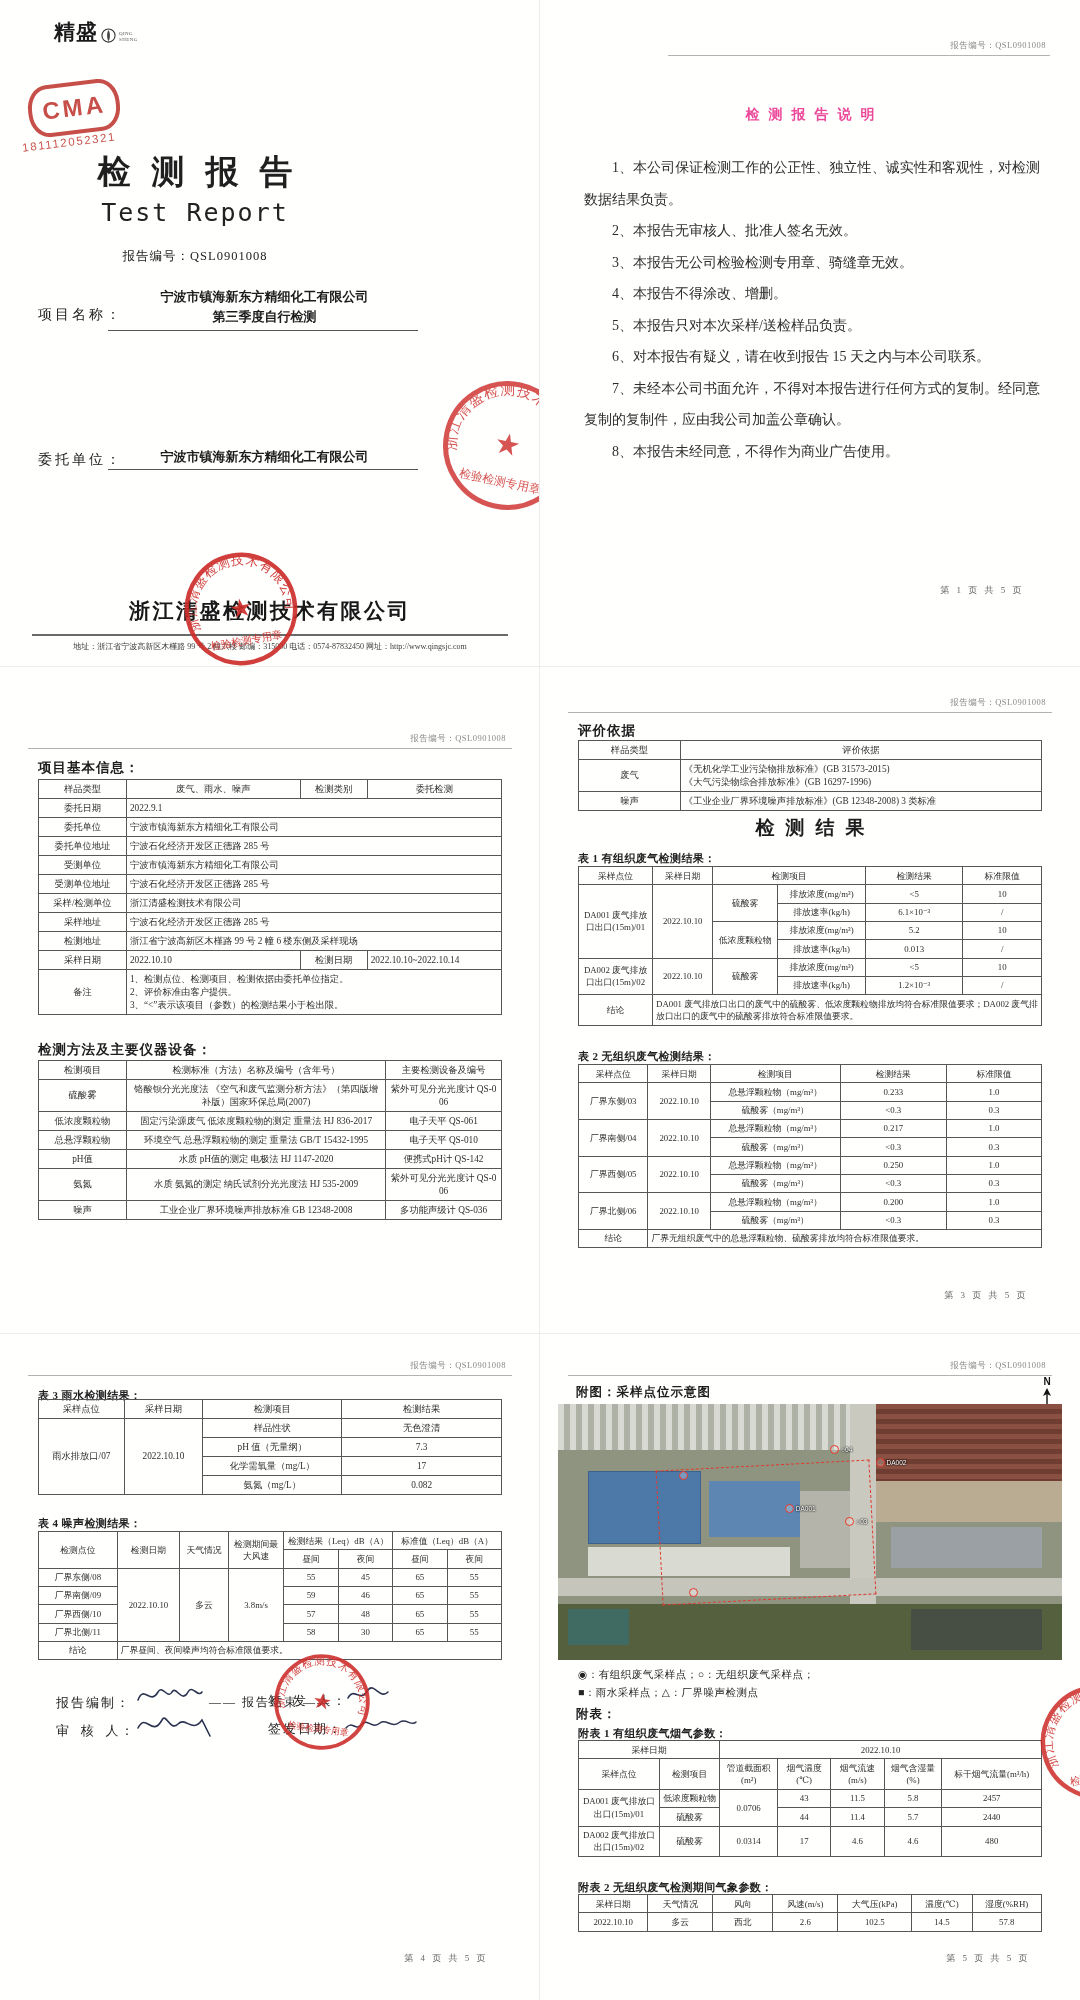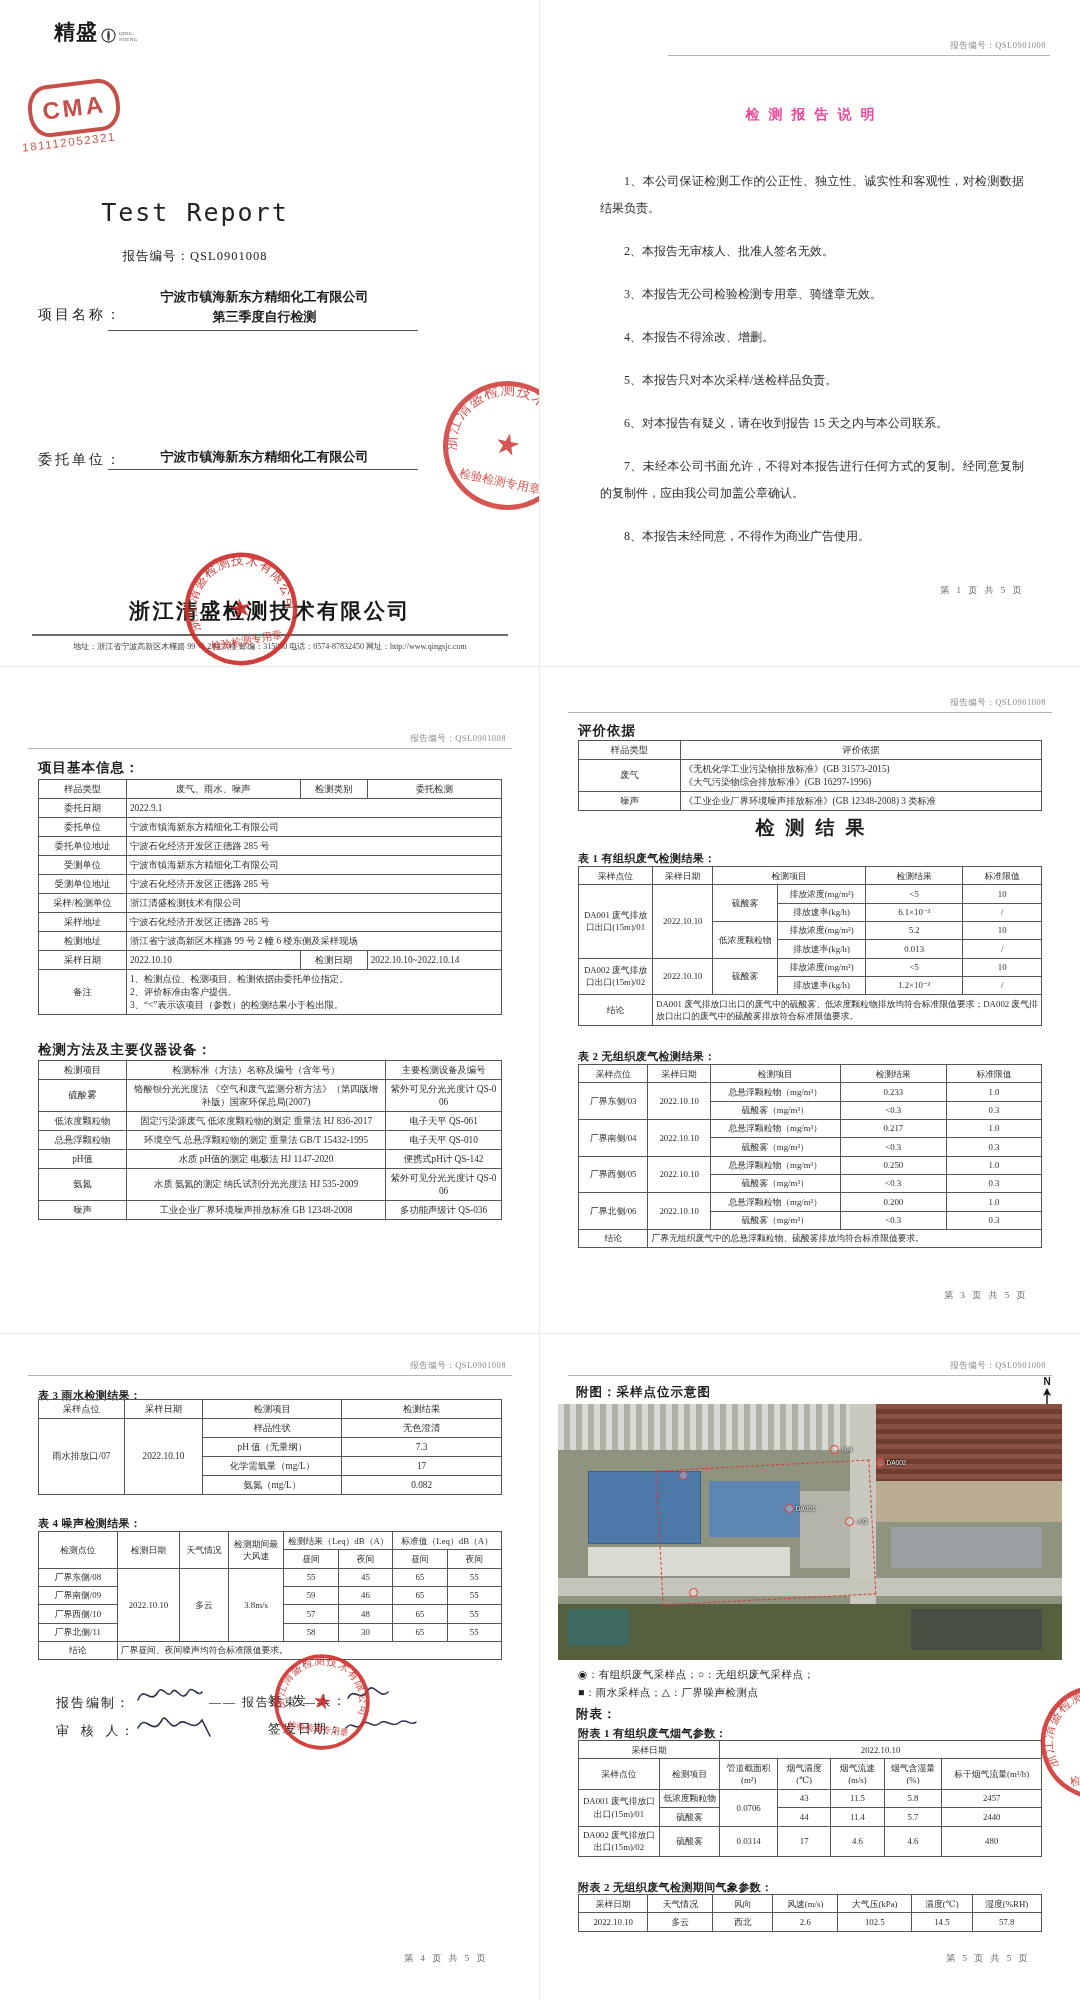--- a/index.html
+++ b/index.html
@@ -36,21 +36,21 @@
   .sec{font-size:13.5px;font-weight:700;color:#1e1e1e;letter-spacing:1px;}
   .cap{font-size:11px;font-weight:600;color:#222;letter-spacing:.4px;}
   .bigtitle{font-size:19px;font-weight:700;letter-spacing:11px;text-indent:11px;color:#1d1d1d;}
   table.tb{width:100%;border-collapse:collapse;table-layout:fixed;font-size:9.3px;color:#2e2e2e;}
   table.tb td{border:1px solid #565656;padding:2.5px 3px;text-align:center;vertical-align:middle;
               line-height:1.4;word-break:break-all;}
   table.tb .lt{text-align:left;}
   table.small{font-size:8.8px;}
   
   .instr-title{font-size:14px;font-weight:700;letter-spacing:9px;text-indent:9px;color:#ec4899;}
-  .instr-body p{font-size:12px;line-height:2.25;text-indent:2em;text-align:justify;margin:16px;color:#2d2d2d;}
+  .instr-body p{font-size:14px;line-height:2.25;text-indent:2em;text-align:justify;margin:0;color:#2d2d2d;}
   
   .seal{position:absolute;opacity:.85;pointer-events:none;}
   .seal svg{display:block;width:100%;height:100%;}
   
   .siglabel{font-size:13px;letter-spacing:2px;color:#1e1e1e;font-family:Liberation Mono, monospace;}
   .sig{position:absolute;}
   
   .endmark{font-size:12px;letter-spacing:2px;color:#222;}
   
   .mapbox{position:absolute;overflow:hidden;background:#8e9480;}
@@ -76,20 +76,21 @@
     <span class="logo-sub">
       <span>QING</span><br><span>SHENG</span>
     </span>
   </div>
 
   <div class="abs" style="left:28px;top:82px;transform:rotate(-7deg);">
     <div class="cma-box">CMA</div>
   </div>
   <div class="abs cma-num" style="left:22px;top:136px;transform:rotate(-7deg);">181112052321</div>
 
+  <div class="abs ctr cover-title" style="left:15px;top:150px;width:360px;">检测报告</div>
   <div class="abs ctr cover-title-en" style="left:15px;top:198px;width:360px;">Test Report</div>
   <div class="abs ctr report-no" style="left:15px;top:248px;width:360px;">报告编号：QSL0901008</div>
 
   <div class="abs f-label" style="left:38px;top:306px;">项目名称：</div>
   <div class="abs ctr f-value" style="left:112px;top:287px;width:305px;">
     <div>宁波市镇海新东方精细化工有限公司</div>
     <div>第三季度自行检测</div>
   </div>
   <div class="abs f-line" style="left:108px;top:330px;width:310px;"></div>
 

